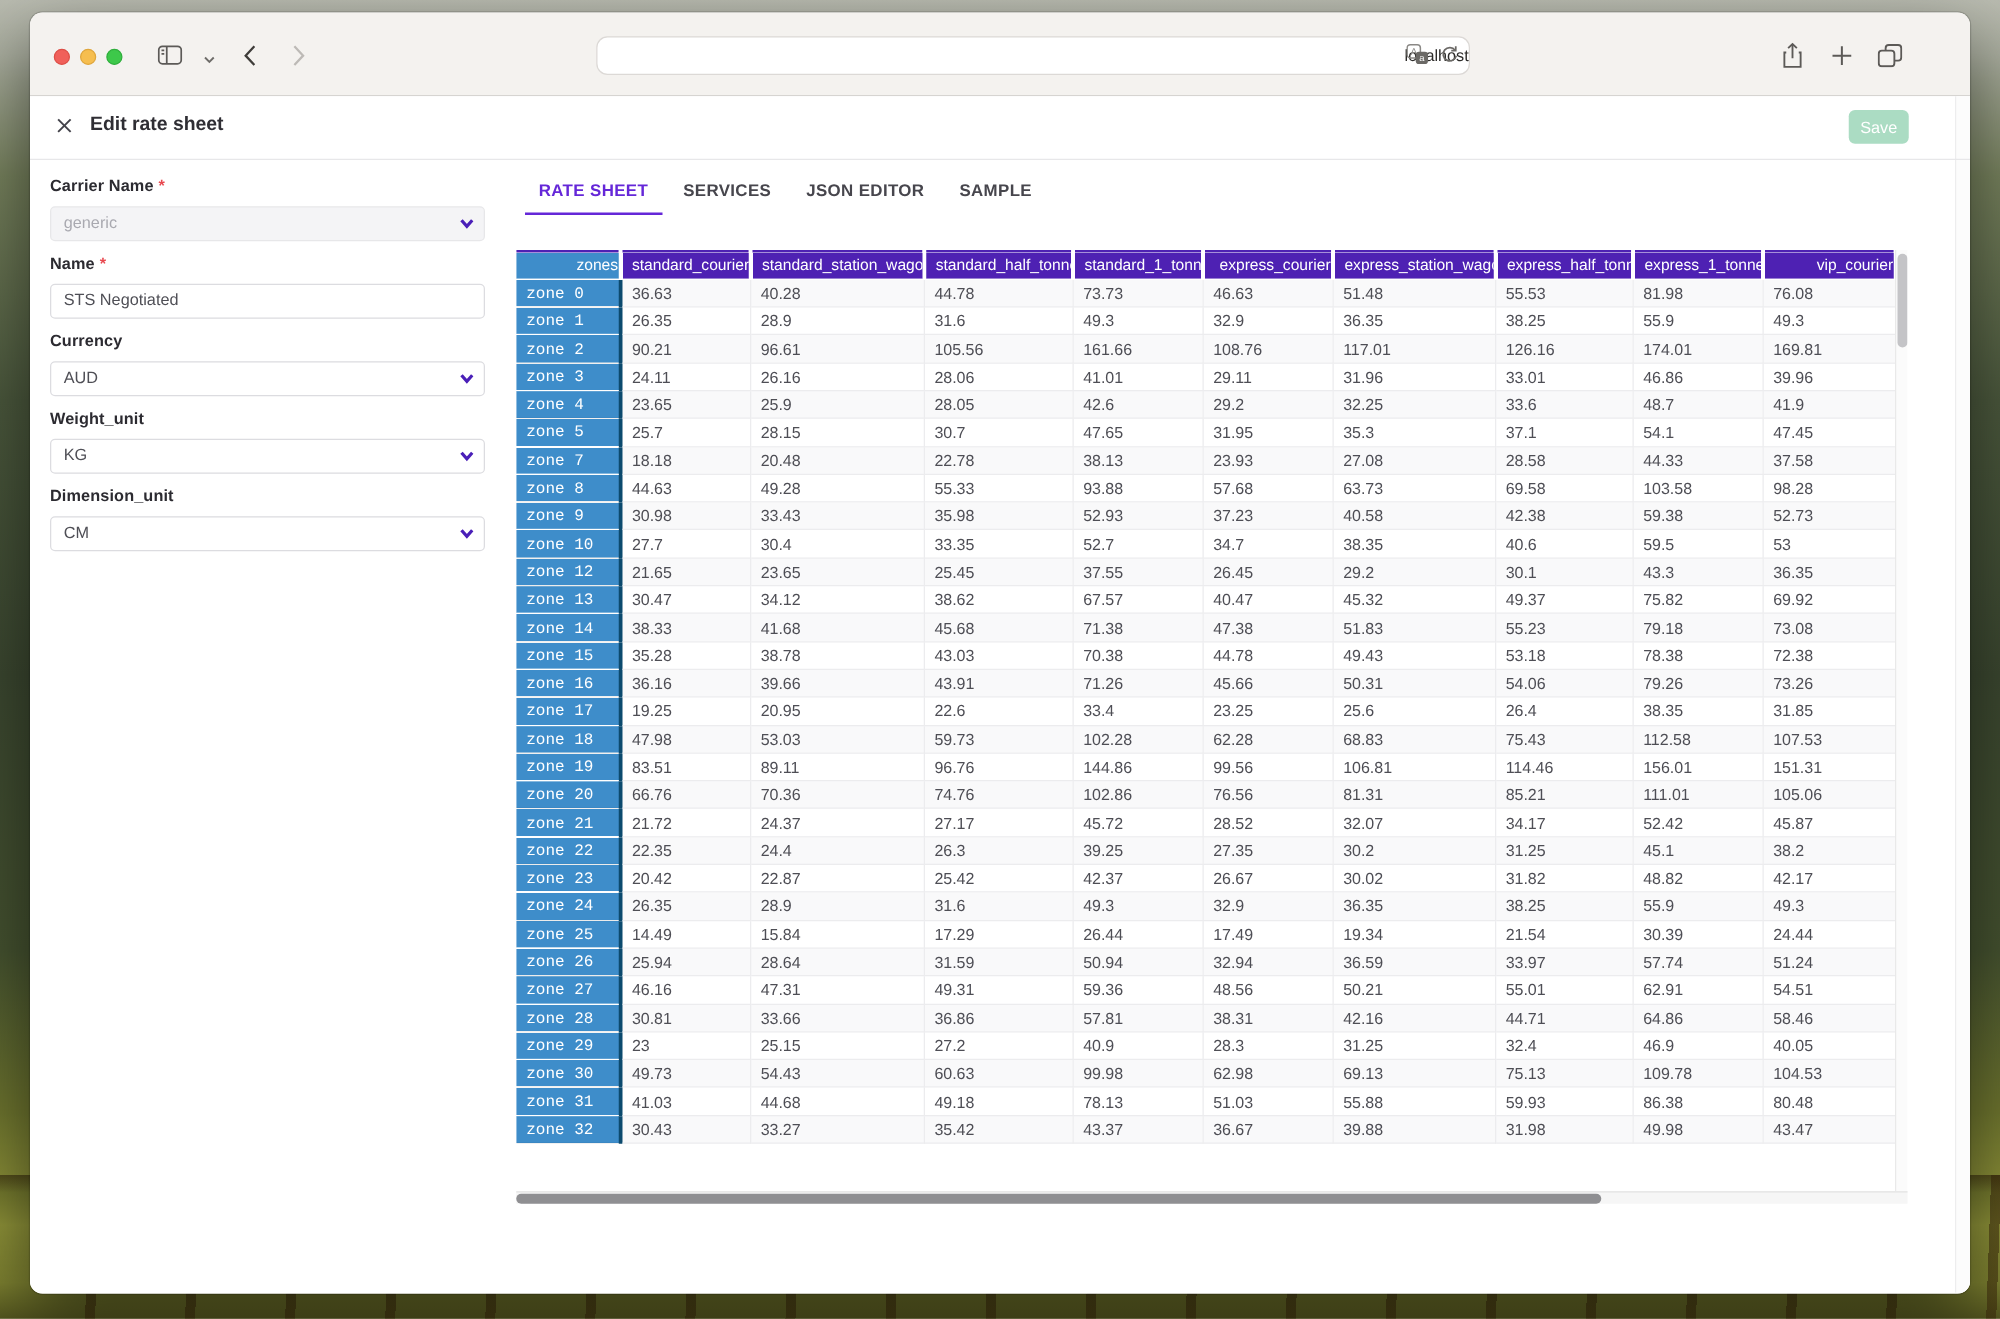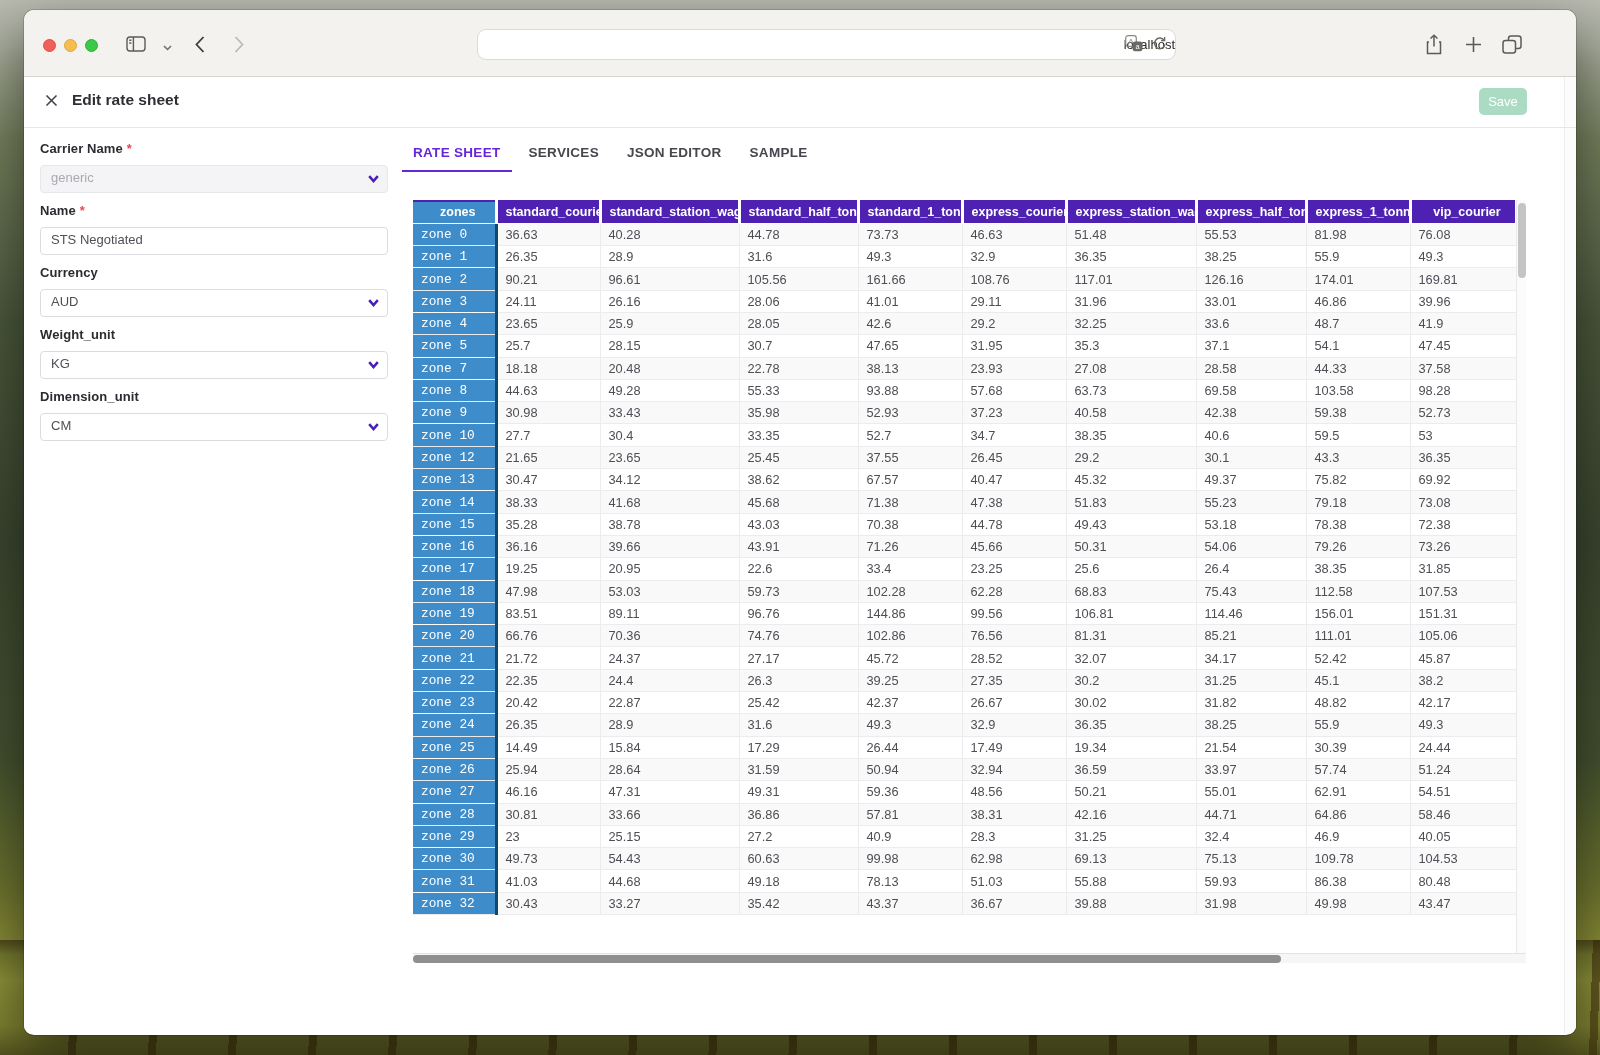--- a/index.html
+++ b/index.html
@@ -67,34 +67,34 @@
   .f-box {
     width:100%; height:28px; border:1px solid #dcdce0; border-radius:4px; background:#fff;
     font-size:13px; color:#4f4f56; padding:0 26px 4px 10px; display:flex; align-items:center;
     font-family:inherit; outline:none;
   }
   input.f-box { display:block; }
   .f-box.muted { background:#f4f4f6; border-color:#e7e7e9; color:#a9a9b0; }
   .f-chevron { position:absolute; right:9px; top:9px; width:11px; height:10px; pointer-events:none; }
 
   
-  .tabs { position:absolute; left:378px; top:68px; display:flex; }
+  .tabs { position:absolute; left:396px; top:68px; display:flex; }
   .tab {
     padding:0 11px 10px 11px; margin-right:6px; font-size:13.5px; font-weight:700;
     letter-spacing:0.3px; color:#47464d; cursor:pointer; border-bottom:2px solid transparent;
   }
   .tab.active { color:#6527d8; border-bottom-color:#6527d8; }
 
   
   .rate-area { position:absolute; left:389px; top:123px; width:1113px; }
   .table-viewport { position:relative; width:1113px; height:753px; overflow:hidden; }
   table.rates { border-collapse:collapse; table-layout:fixed; width:1103px; border-top:2px solid #4e21b3; }
   table.rates th {
-    height:22.3px; background:#4e21b3; color:#ffffff; font-size:12.5px; font-weight:700;
-    text-align:center; padding:0 0 0 8px; border-right:3px solid #ffffff; border-bottom:1px solid #fff;
+    height:22.3px; background:#4e21b3; color:#ffffff; font-size:12.5px; font-weight:400;
+    text-align:right; padding:0 0 0 8px; border-right:3px solid #ffffff; border-bottom:1px solid #fff;
     white-space:nowrap; overflow:hidden;
   }
   table.rates th.zones-h { background:#3e8dca; }
   table.rates td { height:22.3px; font-size:12.8px; padding:0 0 0 8px; white-space:nowrap; overflow:hidden; }
   td.rate { color:#4e4e55; border:1px solid #ececee; background:#ffffff; }
   tbody tr:nth-child(odd) td.rate { background:#f9f9fa; }
   td.zone-cell { background:#3e8dca; color:#ffffff; border-right:3px solid #0c4a6e; border-bottom:1px solid rgba(0,0,0,0.08);font-family:Liberation Mono, monospace; }
   td.zone-cell.pair-end { border-bottom:1px solid rgba(255,255,255,0.7); }
 
   .v-scrollbar { position:absolute; right:0; top:0; width:10px; height:753px; background:#fbfbfb; border-left:1px solid #e9e9e9; }

